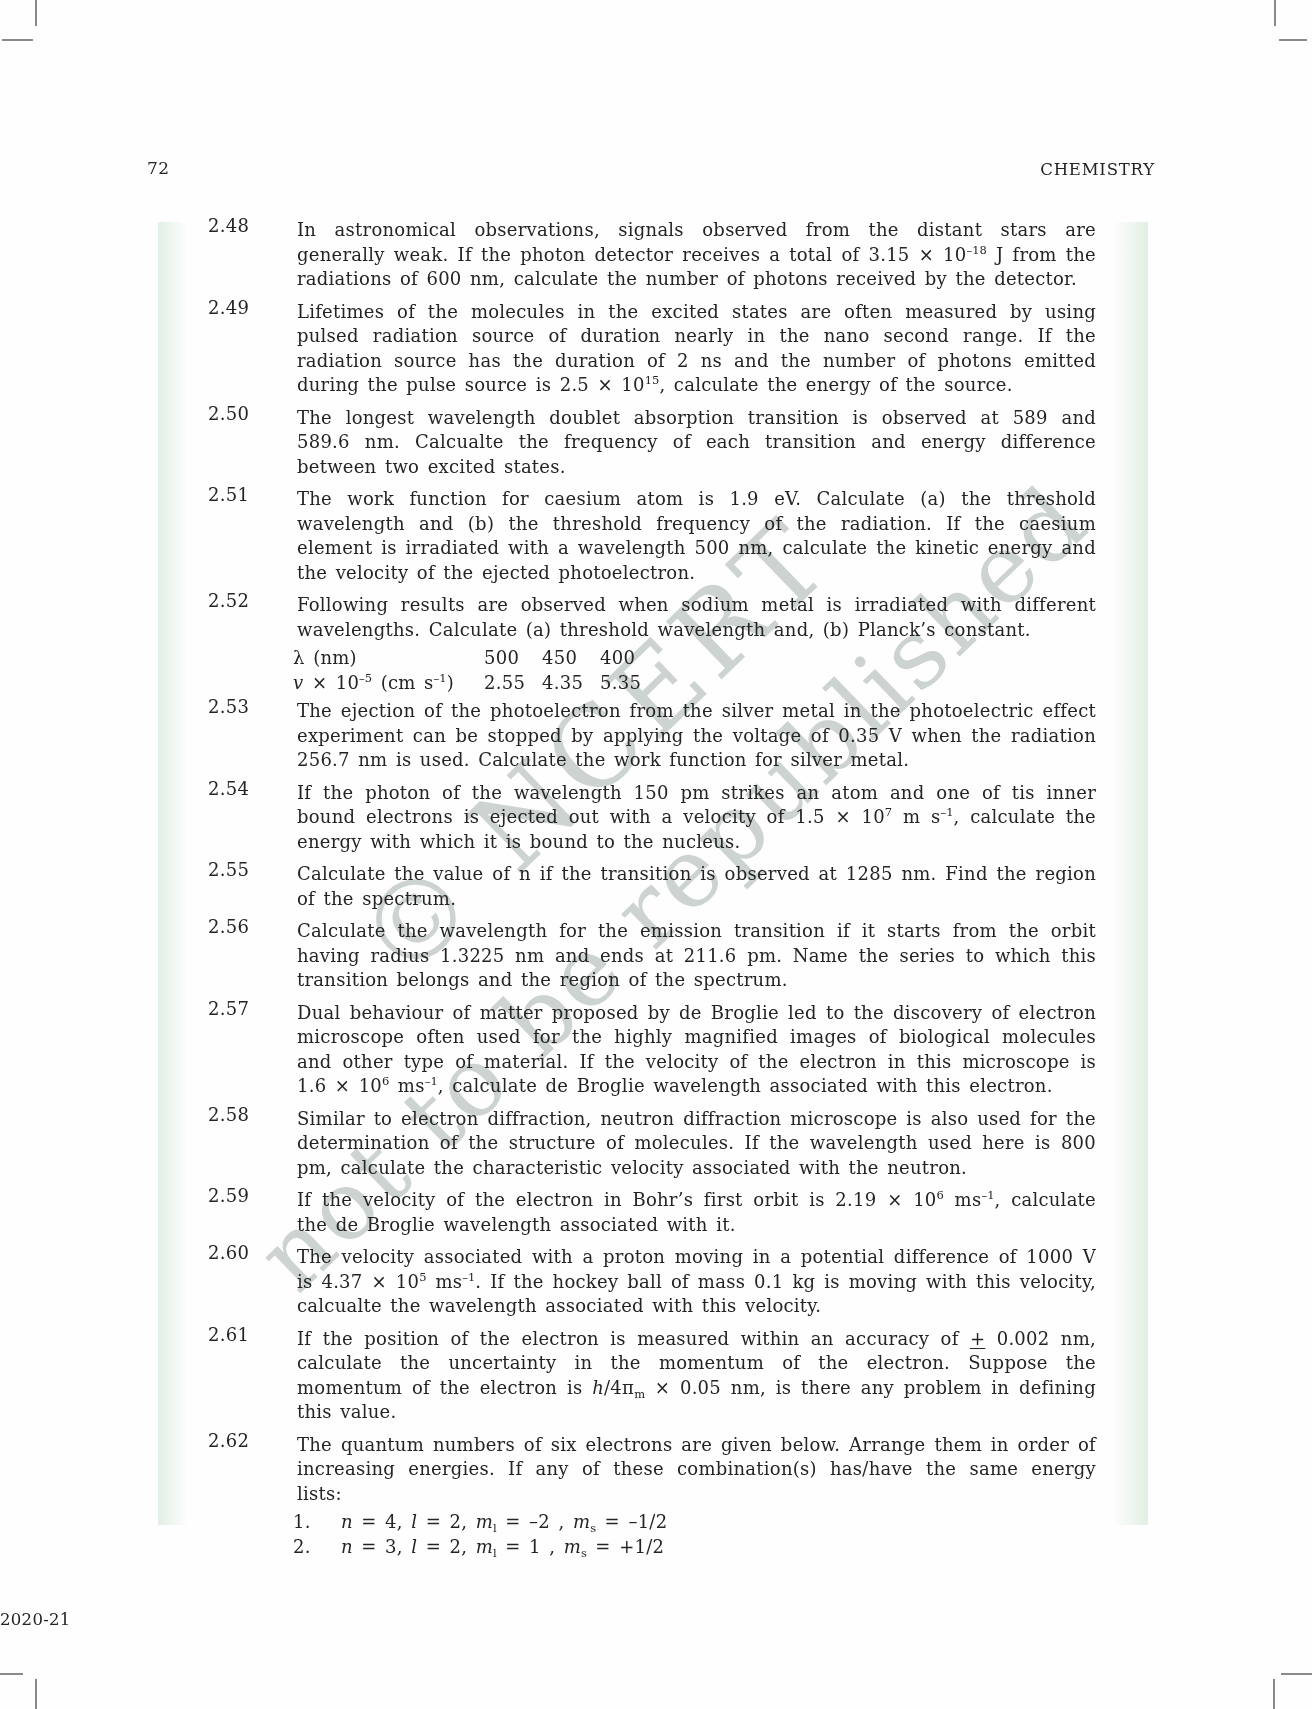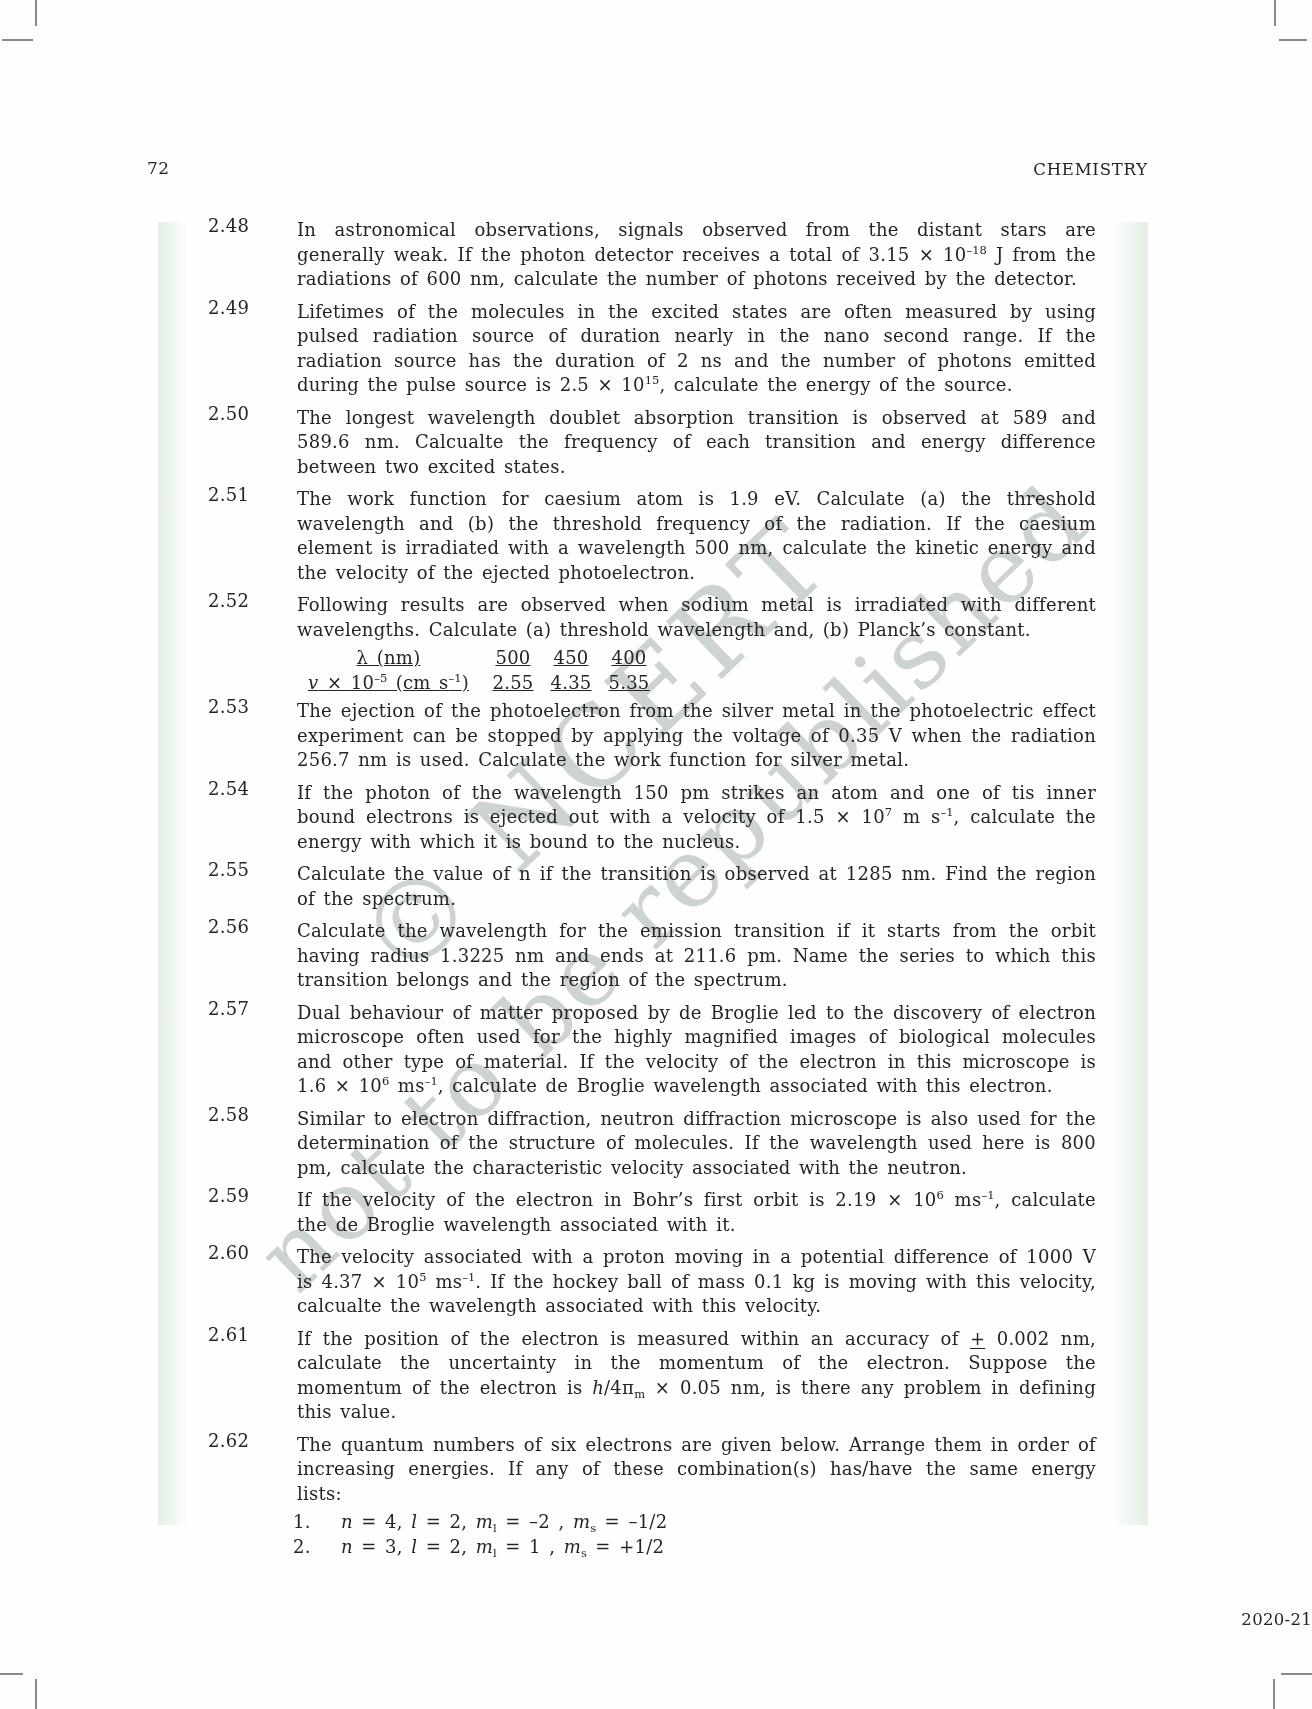--- a/index.html
+++ b/index.html
@@ -28,21 +28,21 @@
   .bl-h { left: 0;     top: 1673px;  width: 23px; height: 2px;  }
   .bl-v { left: 35px;  top: 1679px;  width: 2px;  height: 30px; }
   .br-h { left: 1281px; top: 1673px; width: 31px; height: 2px;  }
   .br-v { left: 1273px; top: 1679px; width: 2px;  height: 30px; }
 
   .page-number {
     position: absolute; left: 147px; top: 158px;
     font-size: 17px; letter-spacing: 0.5px;
   }
   .book-title {
-    position: absolute; right: 164px; top: 160px;
+    position: absolute; right: 157px; top: 160px;
     font-size: 16.5px; letter-spacing: 0.8px; text-align: center;
   }
 
   .strip { position: absolute; top: 222px; height: 1303px; pointer-events: none; }
   .strip-left {
     left: 158px; width: 30px;
     background: linear-gradient(to right, var(--strip-green), rgba(255,255,255,0));
   }
   .strip-right {
     left: 1112px; width: 36px;
@@ -72,31 +72,31 @@
   .problem { display: flex; }
   .problem-number { width: 85px; flex: none; }
   .problem-body  { flex: 1; text-align: justify; }
   .problem-body p { margin: 4px; }
 
   sup { font-size: 11.5px; line-height: 0; letter-spacing: 0; vertical-align: 7px; }
   sub { font-size: 11.5px; line-height: 0; letter-spacing: 0; vertical-align: -4px; }
   i   { font-style: italic; }
   .uline { text-decoration: underline; text-underline-offset: 3px; }
 
-  .tbl-row  { display: flex; text-align: center; text-decoration: underline; }
+  .tbl-row  { display: flex; text-align: left; }
   .tbl-label{ width: 191px; flex: none; }
   .tbl-val  { width: 58px;  flex: none; }
 
   .list-row    { display: flex; text-align: left; }
   .list-marker { width: 48px; flex: none; }
   .list-body   { flex: 1; }
 
   .footer {
     position: absolute; left: 0; top: 1610px; width: 1312px;
-    text-align: right; font-size: 16.5px; letter-spacing: 0.3px;
+    text-align: left; font-size: 16.5px; letter-spacing: 0.3px;
     z-index: 1;
   }
 </style>
 </head>
 <body>
 
 <div class="page">
 
   <span class="mark tl-v"></span>
   <span class="mark tl-h"></span>

